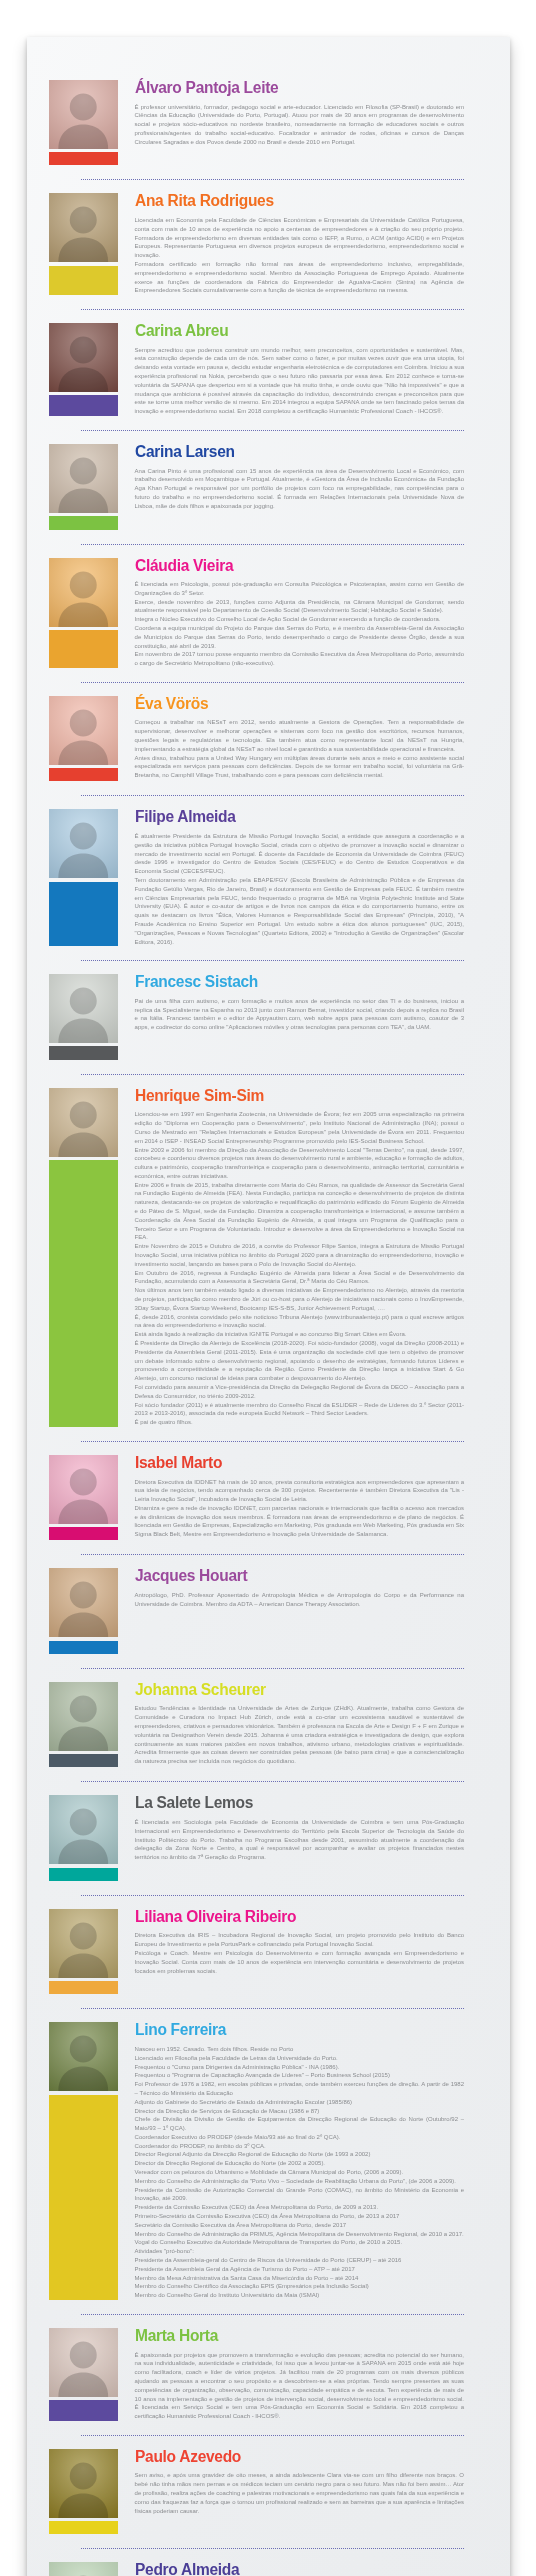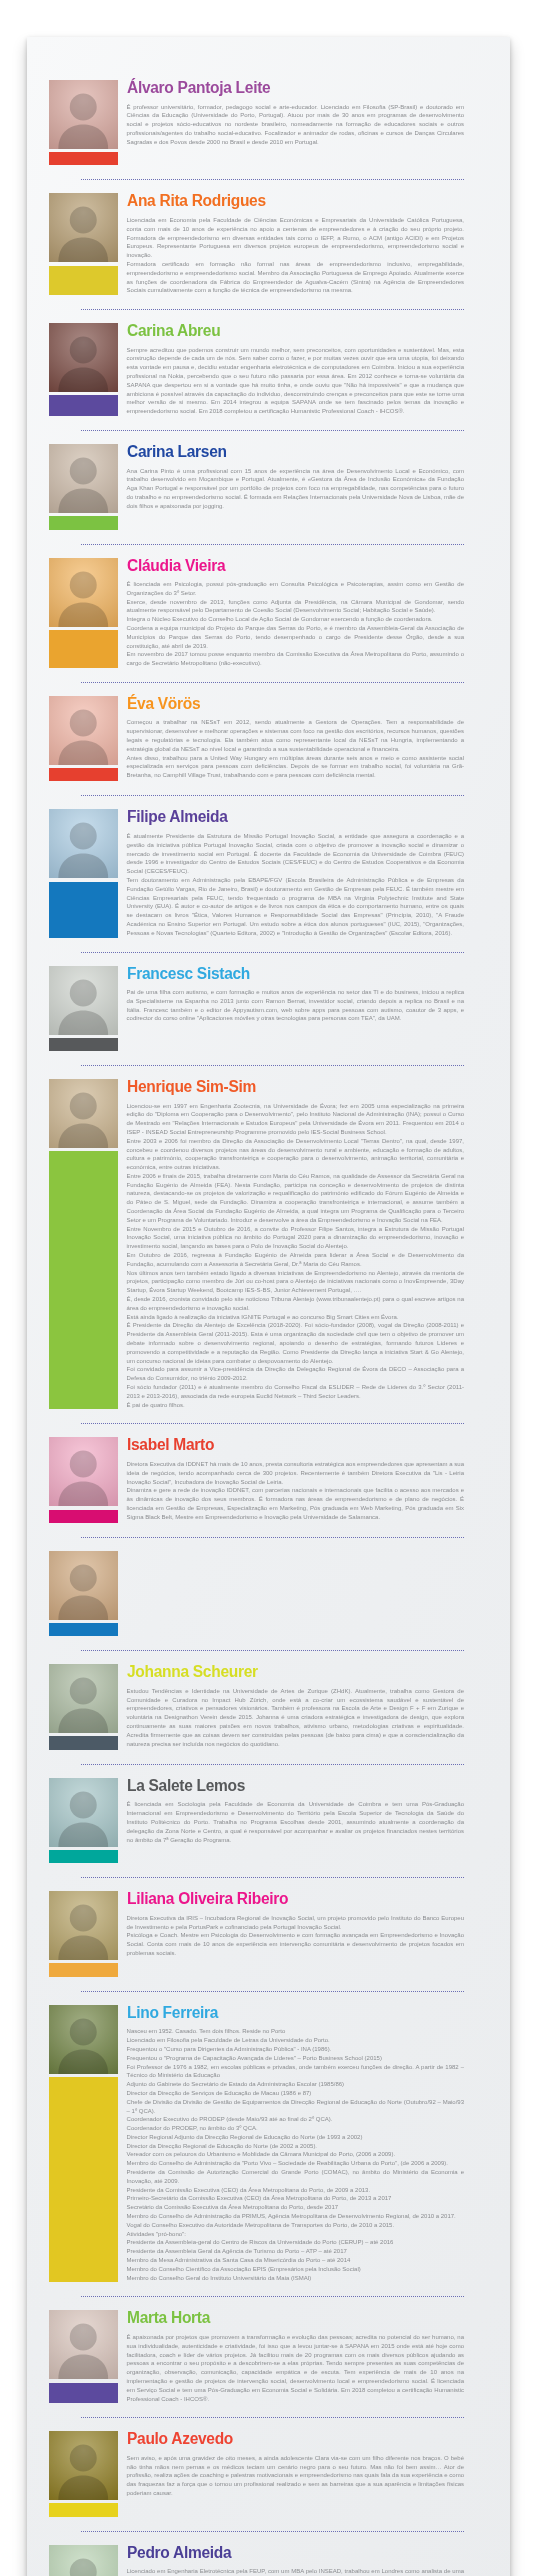--- a/index.html
+++ b/index.html
@@ -14,21 +14,21 @@
     background:linear-gradient(115deg,#f8f9fa 0%,#eef0f2 40%,#e8eaec 100%);
     box-shadow:0 1.5px 4.6px rgba(0,0,0,0.20), 0 8.2px 13.4px rgba(0,0,0,0.22);
     padding:43px 46px 20.6px 21.6px;
     overflow:hidden;
   }
   .profile{display:flex;align-items:stretch;}
   .left-col{flex:0 0 69px;width:69px;display:flex;flex-direction:column;gap:3.1px;}
   .photo{height:69px;position:relative;overflow:hidden;}
   .photo svg{position:absolute;left:0;top:0;width:100%;height:100%;}
   .color-block{flex:1 1 auto;min-height:13.4px;}
-  .right-col{flex:1;margin-left:9px;min-width:0;}
+  .right-col{flex:1;margin-left:17px;min-width:0;}
   .name{
     margin:0 0 6.2px 0;font-size:16px;font-weight:bold;letter-spacing:-0.3px;
     line-height:1.02;transform:scaleX(0.97);transform-origin:left center;white-space:nowrap;
   }
   .bio p{
     margin:0;font-size:6px;line-height:8.8px;color:#8b8d90;
     text-align:justify;
   }
   .separator{height:0;border-top:1px dotted #6c6fb5;margin:14px 0 13px 32px;}
 </style>
@@ -257,20 +257,26 @@
 
   <section class="profile">
     <div class="left-col">
       <div class="photo" style="background: radial-gradient(circle at 50% 28%, rgba(255, 255, 255, 0.35), rgba(0, 0, 0, 0.12)), rgb(207, 168, 126);">
         <svg viewBox="0 0 133 133" aria-hidden="true">
           <circle cx="66" cy="52" r="26" fill="rgba(0,0,0,0.18)"></circle>
           <path d="M18 133 C18 98 44 86 66 86 C88 86 114 98 114 133 Z" fill="rgba(0,0,0,0.18)"></path>
         </svg>
       </div>
       <div class="color-block" style="background: rgb(20, 120, 190);"></div>
+    </div>
+    <div class="right-col">
+      <h2 class="name" style="color: rgb(155, 74, 156);">Jacques Houart</h2>
+      <div class="bio">
+          <p>Antropólogo, PhD. Professor Aposentado de Antropologia Médica e de Antropologia do Corpo e da Performance na Universidade de Coimbra. Membro da ADTA – American Dance Therapy Association.</p>
+        </div>
     </div>
   </section>
 
   <div class="separator" style="border-top-color: rgb(108, 111, 181);"></div>
 
   <section class="profile">
     <div class="left-col">
       <div class="photo" style="background: radial-gradient(circle at 50% 28%, rgba(255, 255, 255, 0.35), rgba(0, 0, 0, 0.12)), rgb(168, 184, 158);">
         <svg viewBox="0 0 133 133" aria-hidden="true">
           <circle cx="66" cy="52" r="26" fill="rgba(0,0,0,0.18)"></circle>

